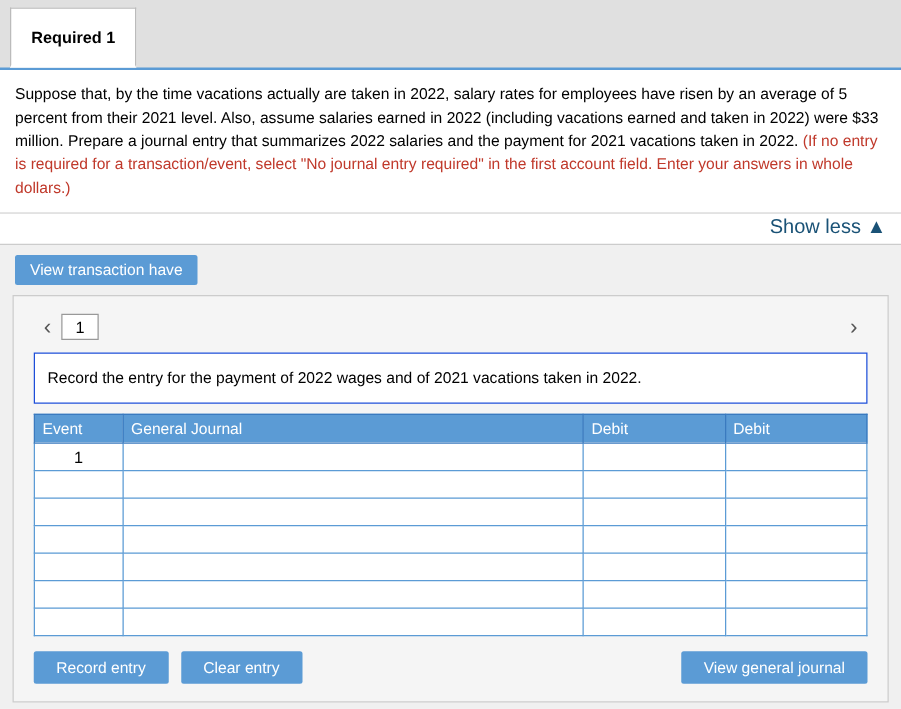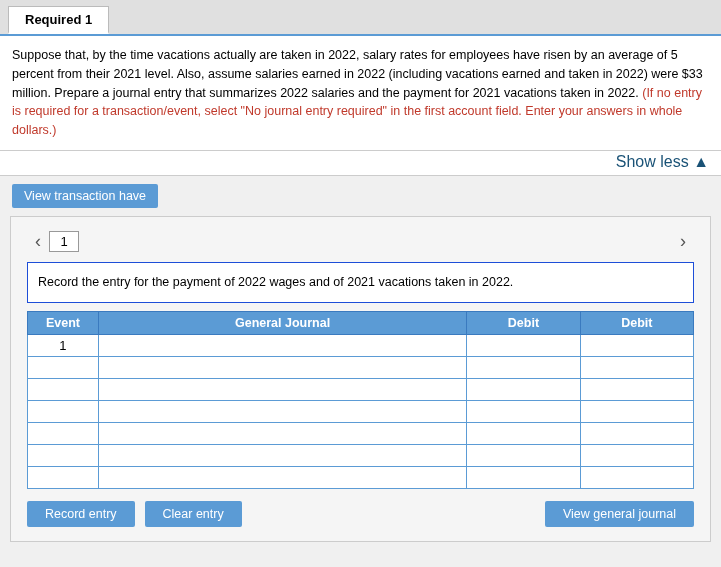--- a/index.html
+++ b/index.html
@@ -13,21 +13,21 @@
 
     
     .tabs-bar {
       display: flex;
       background: #e0e0e0;
       border-bottom: 2px solid #5b9bd5;
       padding-top: 6px;
       padding-left: 8px;
     }
     .tab {
-      padding: 5px 16px;
+      padding: 15px 16px;
       border: 1px solid #bbb;
       border-bottom: none;
       background: #e8e8e8;
       cursor: pointer;
       font-size: 13px;
       margin-right: 2px;
     }
     .tab.active {
       background: #fff;
       border-bottom: 2px solid #fff;
@@ -130,23 +130,23 @@
     .journal-table {
       width: 100%;
       border-collapse: collapse;
       margin-bottom: 12px;
     }
     .journal-table th {
       background: #5b9bd5;
       color: #fff;
       border: 1px solid #3a7abf;
       padding: 4px 6px;
-      text-align: center;
-      font-size: 12.5px;
-      font-weight: bold;
+      text-align: left;
+      font-size: 12.5px;
+      font-weight: normal;
     }
     .journal-table td {
       border: 1px solid #5b9bd5;
       padding: 3px 4px;
       background: #fff;
       height: 22px;
     }
     .journal-table td.event-col {
       text-align: center;
       width: 50px;

